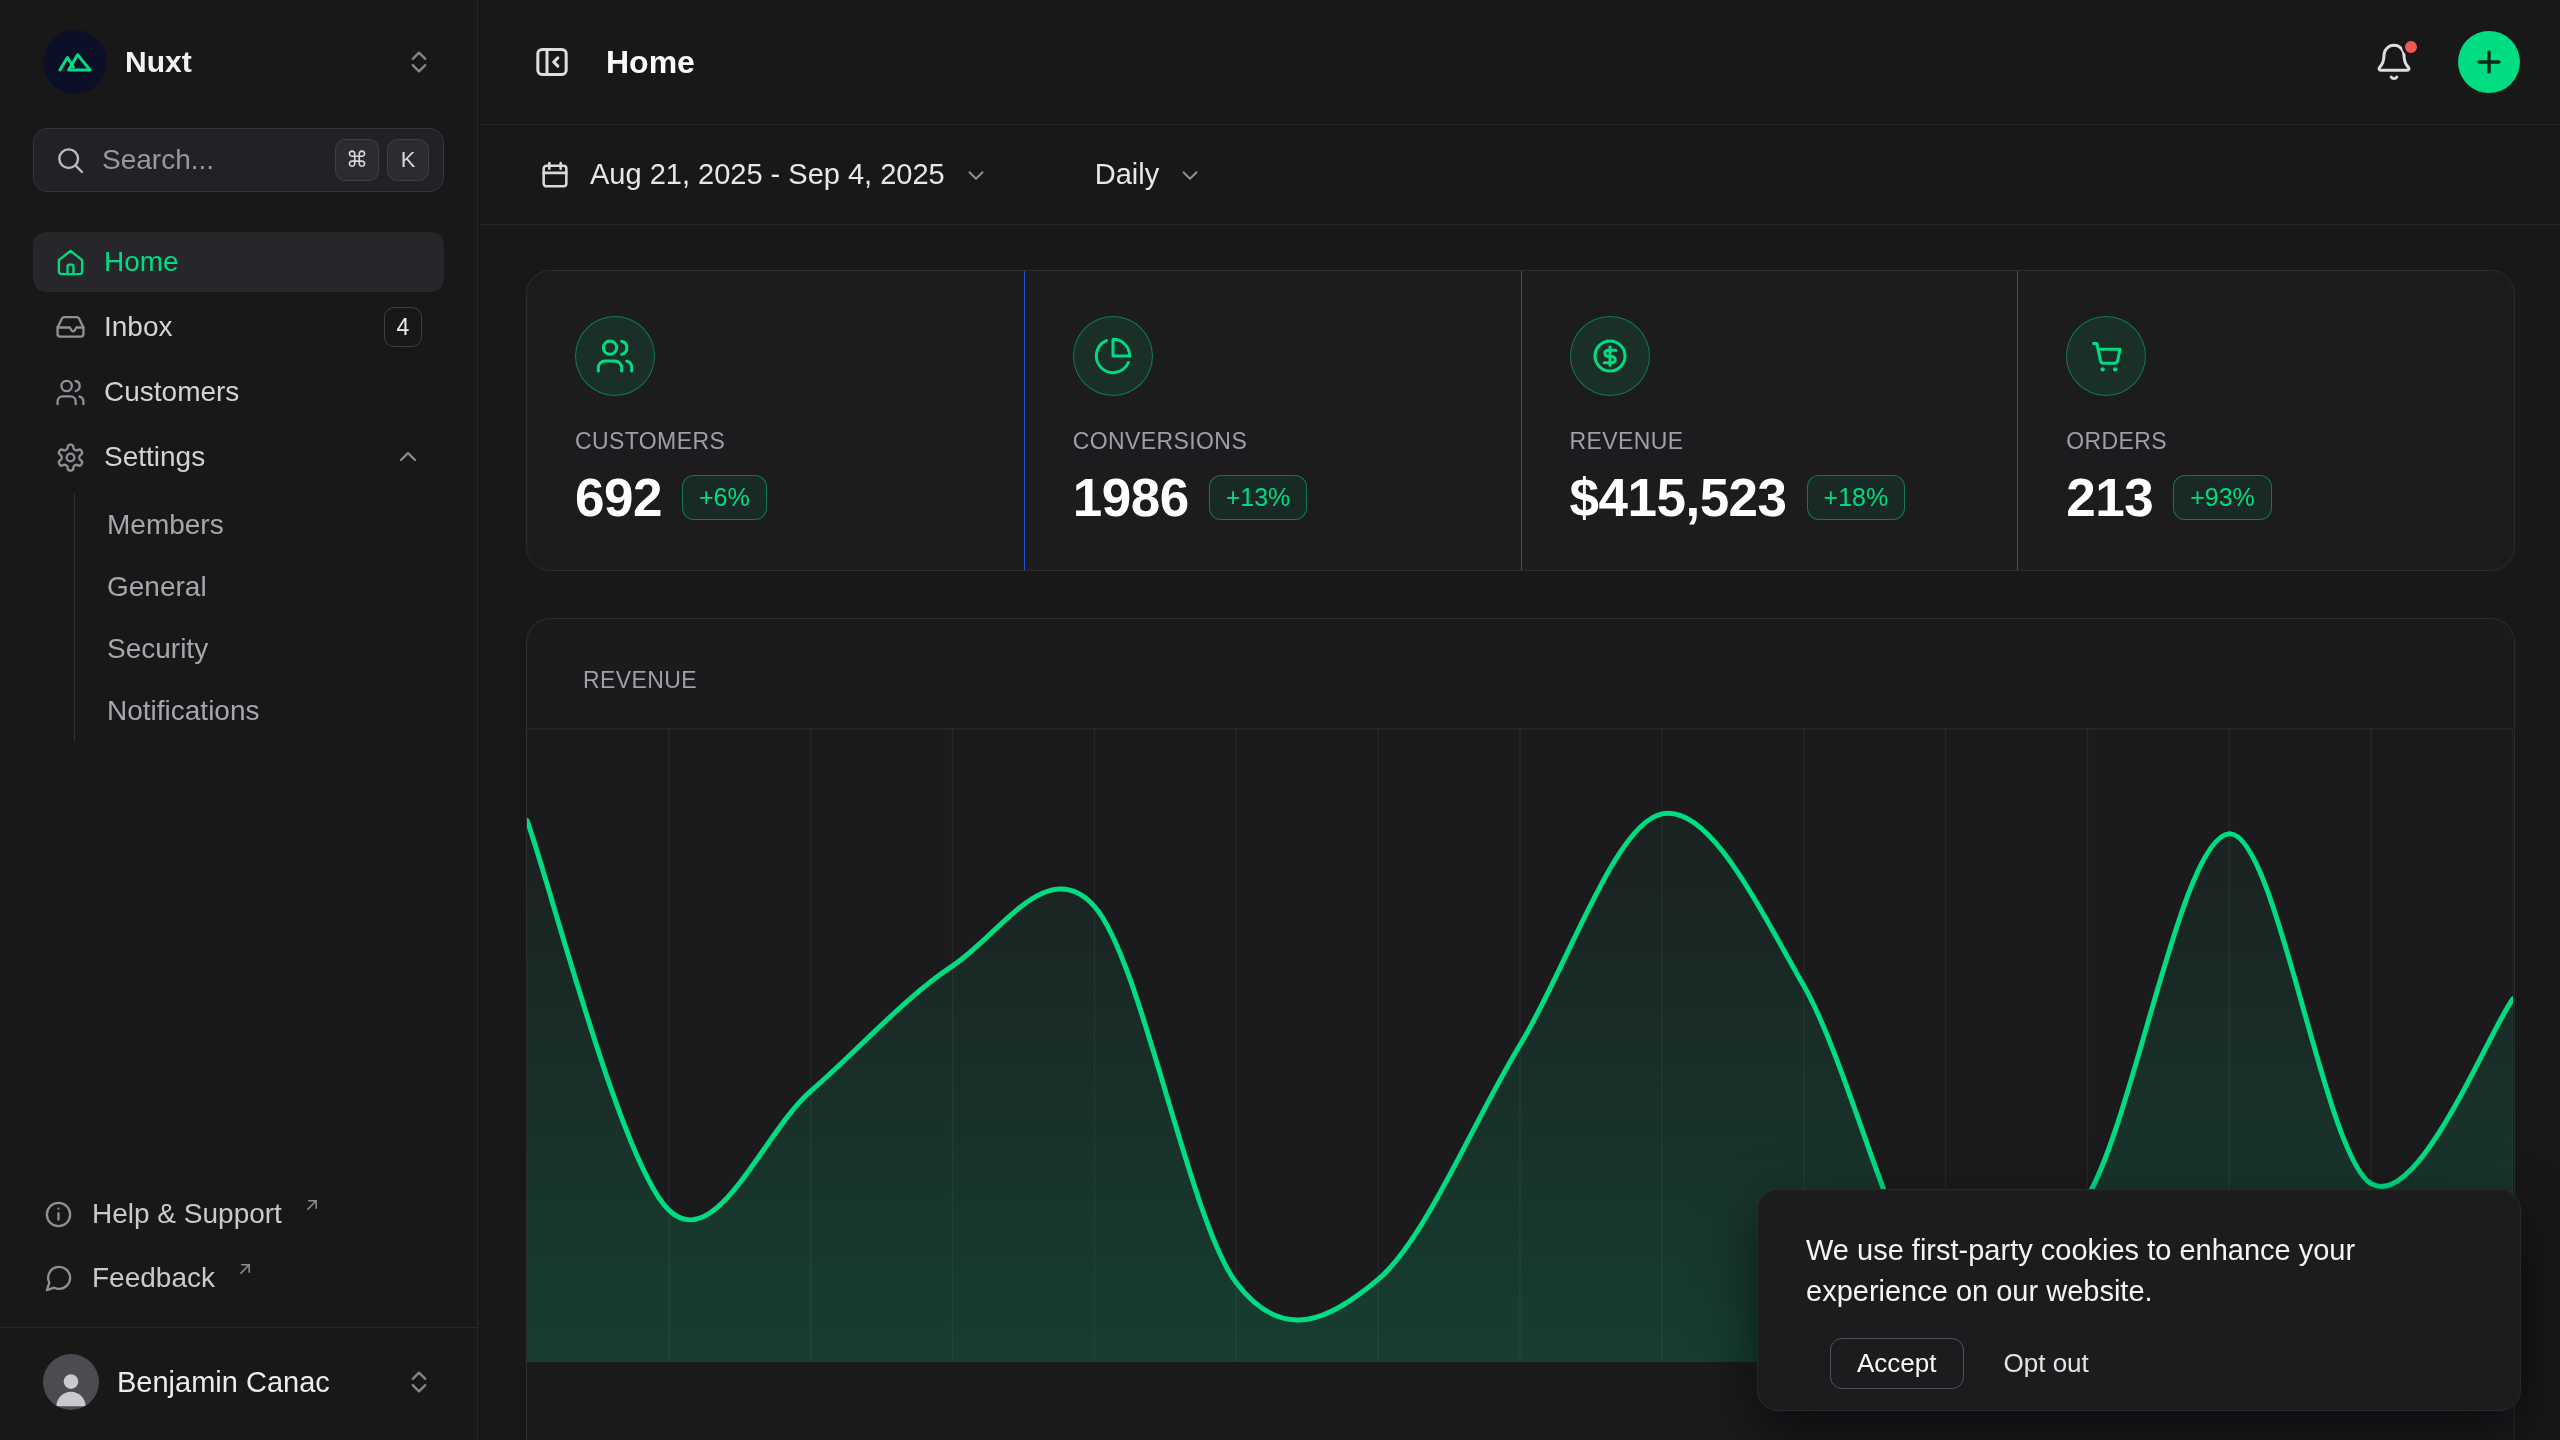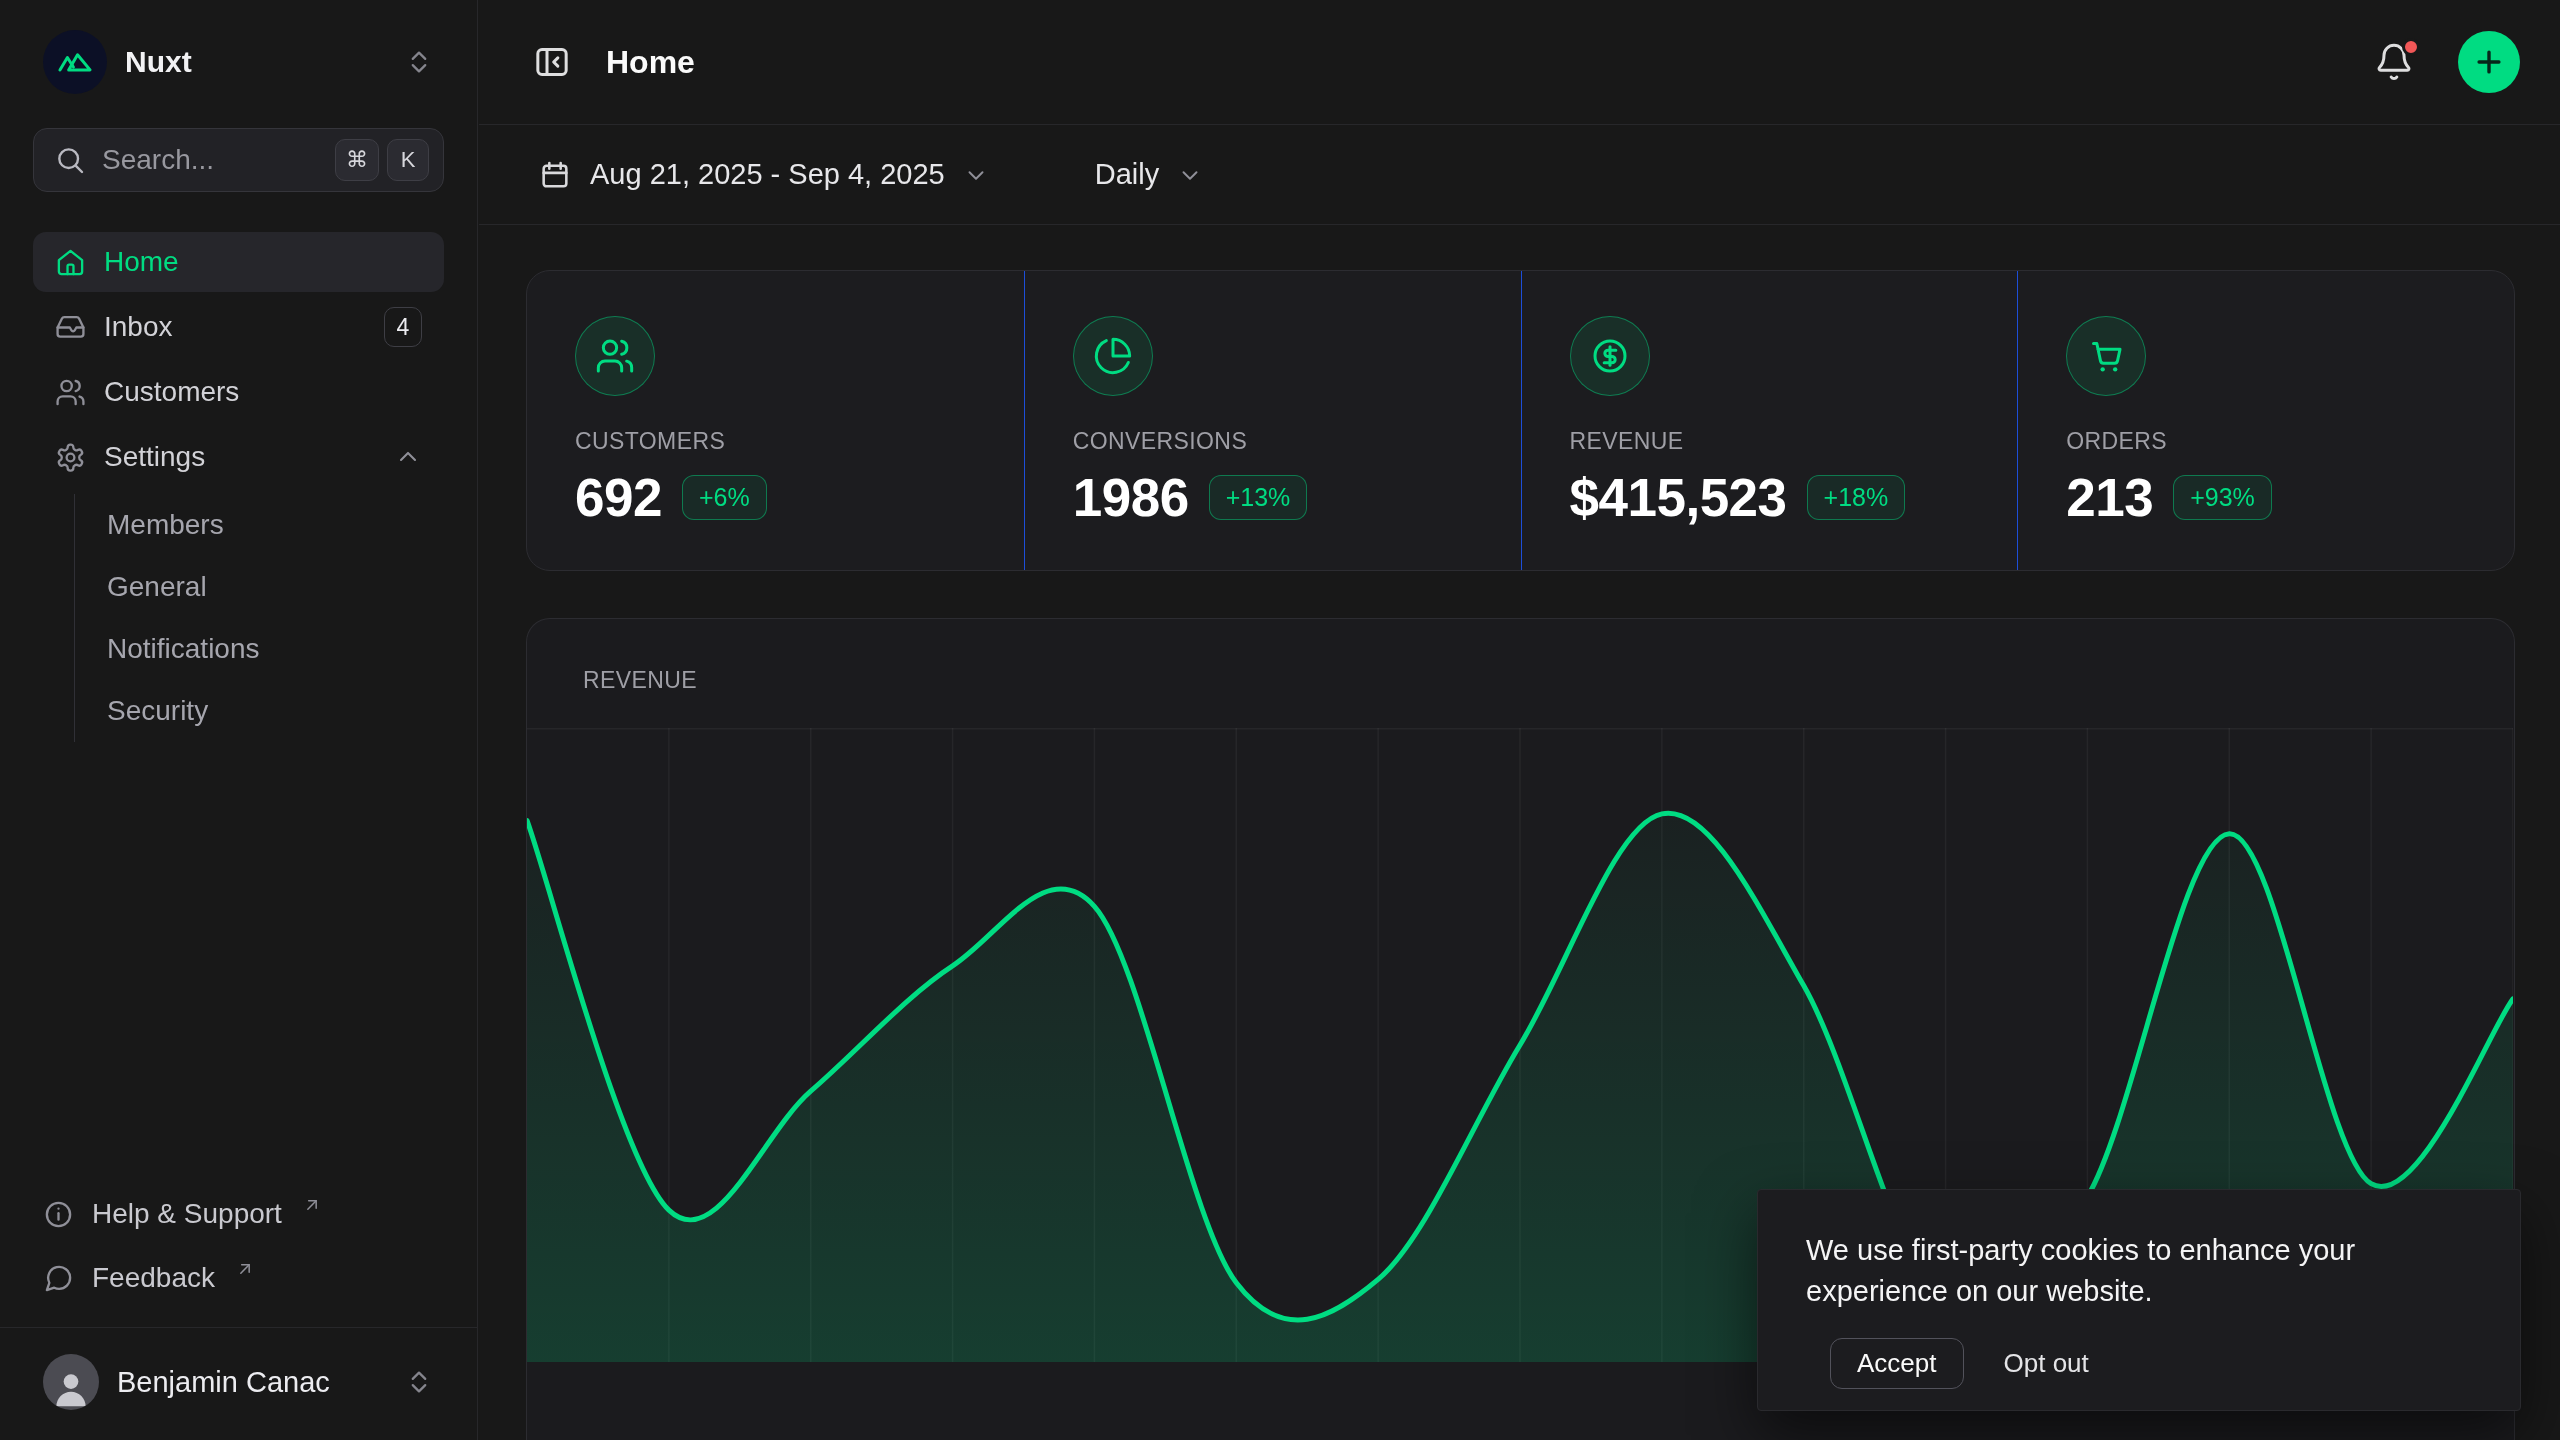--- a/index.html
+++ b/index.html
@@ -79,21 +79,21 @@
   .stat-delta { padding:7px 16px; border-radius:12px; border:1px solid rgba(0,220,130,0.45); background:rgba(0,220,130,0.08); color:#00dc82; font-size:25px; font-weight:500; }
 
   .revenue-card { margin-top:47px; height:900px; border:1px solid #2c2c31; border-bottom:none; border-radius:24px 24px 0 0; background:#1b1b1e; overflow:hidden; }
   .revenue-head { padding:48px 56px 0; }
   .revenue-label { font-size:23px; letter-spacing:0.4px; color:#9f9fa6; font-weight:500; }
   .revenue-value { margin-top:12px; font-size:60px; font-weight:700; color:#ffffff; letter-spacing:-0.5px; }
   .chart-wrap { margin-top:34px; height:634px; }
   .chart-wrap svg { display:block; }
 
   
-  .cookie { position:absolute; left:1757px; top:1189px; width:764px; height:222px; background:#1c1c1f; border:1px solid #2a2a2e; border-radius:4px; padding:40px 48px; box-shadow:0 24px 60px rgba(0,0,0,0.55); z-index:5; }
+  .cookie { position:absolute; left:1757px; top:1189px; width:764px; height:222px; background:#1c1c1f; border:1px solid #2a2a2e; border-radius:21px; padding:40px 48px; box-shadow:0 24px 60px rgba(0,0,0,0.55); z-index:5; }
   .cookie-msg { font-size:29px; line-height:1.42; color:#f4f4f5; max-width:660px; }
   .cookie-actions { margin-top:26px; display:flex; align-items:center; gap:36px;padding-left:24px; }
   .btn-outline { background:none; border:1.5px solid #52525b; border-radius:12px; color:#fafafa; font-size:26px; font-weight:500; font-family:inherit; padding:9px 26px; cursor:pointer; }
   .btn-ghost { background:none; border:none; color:#e4e4e7; font-size:26px; font-weight:500; font-family:inherit; cursor:pointer; padding:9px 4px; }
 </style>
 </head>
 <body>
 
 <div class="page">
 
@@ -170,22 +170,22 @@
         <span>Settings</span>
         <span class="trail">
           <svg class="ic" viewBox="0 0 24 24" style="width:28px;height:28px">
               <path d="m6 14.5 6-6 6 6"></path>
             </svg>
         </span>
       </a>
       <div class="sub-list">
         <a class="sub-item">Members</a>
         <a class="sub-item">General</a>
+        <a class="sub-item">Security</a>
         <a class="sub-item">Notifications</a>
-        <a class="sub-item">Security</a>
       </div>
     </nav>
 
     <div class="sidebar-spacer"></div>
 
     <div class="side-links">
       <a class="side-link">
         <span class="nic">
           <svg class="ic" viewBox="0 0 24 24">
               <circle cx="12" cy="12" r="9"></circle>

